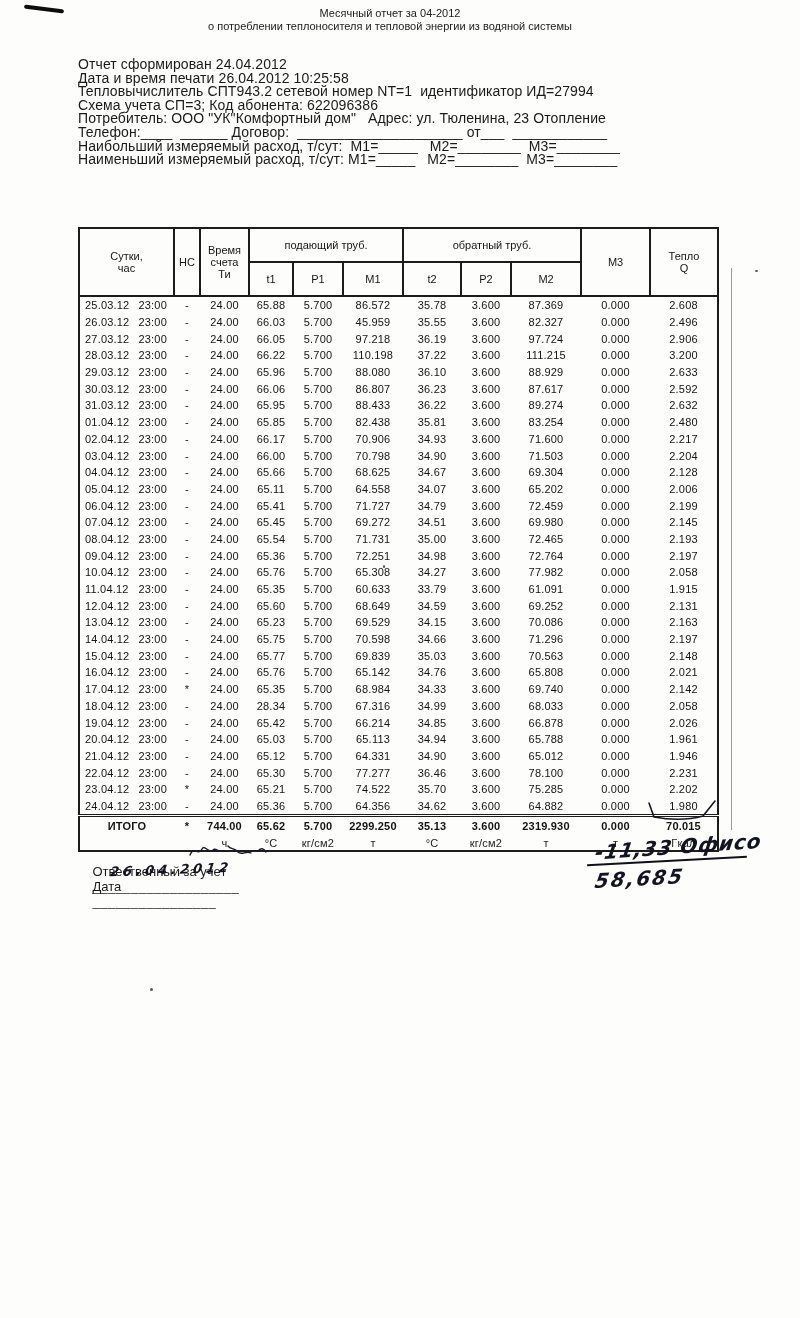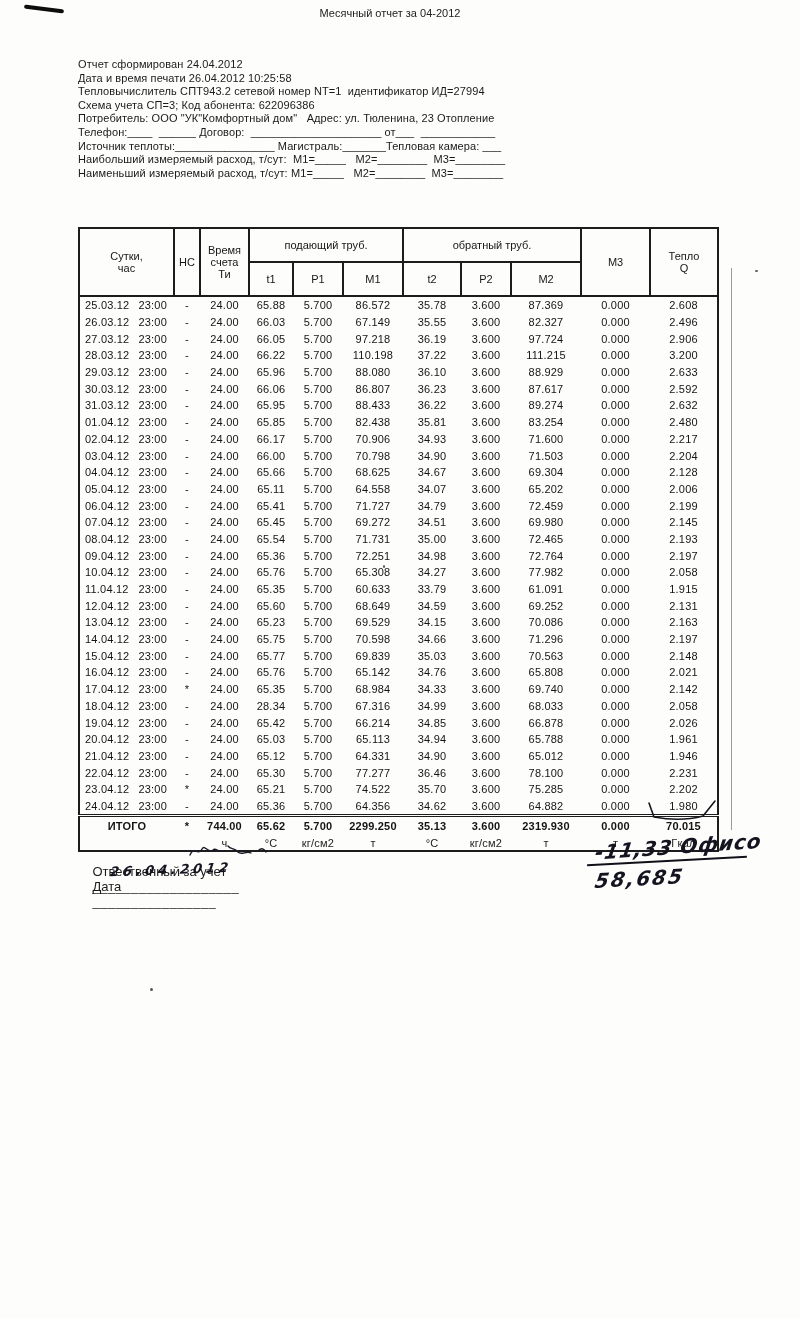--- a/index.html
+++ b/index.html
@@ -8,21 +8,21 @@
     background:#fdfdfc;
     font-family:"Liberation Sans",sans-serif;
     color:#1b1b1b;
     overflow:hidden;
   }
   
   .pen-stroke{position:absolute;left:24px;top:7px;width:40px;height:4px;background:#0d0d0d;border-radius:2px;transform:rotate(7deg);}
   
   .doc-title{position:absolute;top:7px;left:0;width:780px;text-align:center;font-size:11px;line-height:13px;color:#222;}
   
-  .info{position:absolute;left:78px;top:58px;width:660px;font-size:11px;line-height:13.6px;color:#1a1a1a;}
+  .info{position:absolute;left:78px;top:58px;width:660px;font-size:14px;line-height:13.6px;color:#1a1a1a;}
   .info .info-line{white-space:pre;letter-spacing:.1px;}
   
   .tbl-wrap{position:absolute;left:78px;top:227px;}
   table{border-collapse:collapse;table-layout:fixed;width:639px;background:transparent;}
   thead td{
     border:2px solid #1c1c1c;text-align:center;vertical-align:middle;
     font-size:11px;line-height:12px;white-space:pre-line;padding:10px 0;color:#161616;
   }
   tbody td{
     border:none;font-size:11px;height:16.7px;padding:0;text-align:center;
@@ -51,31 +51,31 @@
   .hw-bottom{font-size:20px;transform:rotate(-3deg) skewX(-12deg);letter-spacing:2px;}
   .speck{position:absolute;background:#555;border-radius:50%;}
 </style>
 </head>
 <body>
 
 <div class="pen-stroke"></div>
 
 <div class="doc-title">
   <div>Месячный отчет за  04-2012</div>
+  <div>о потреблении теплоносителя и тепловой энергии из водяной системы</div>
 </div>
 
 <div class="info">
 
 <div class="info-line">Отчет сформирован 24.04.2012</div>
     <div class="info-line">Дата и время печати 26.04.2012 10:25:58</div>
     <div class="info-line">Тепловычислитель СПТ943.2 сетевой номер NT=1  идентификатор ИД=27994</div>
     <div class="info-line">Схема учета СП=3; Код абонента: 622096386</div>
     <div class="info-line">Потребитель: ООО "УК"Комфортный дом"   Адрес: ул. Тюленина, 23 Отопление</div>
     <div class="info-line">Телефон:____  ______ Договор:  _____________________ от___  ____________</div>
-    <div class="info-line">Источник теплоты:________________ Магистраль:_______Тепловая камера: ___</div>
     <div class="info-line">Наибольший измеряемый расход, т/сут:  М1=_____   М2=________  М3=________</div>
     <div class="info-line">Наименьший измеряемый расход, т/сут: М1=_____   М2=________  М3=________</div>
   </div>
 
 <div class="tbl-wrap">
 <table>
   <colgroup>
     <col style="width:95px">
         <col style="width:26px">
         <col style="width:49px">
@@ -136,21 +136,21 @@
         <td class="c-day">
           <span class="day-flex">
             <span>26.03.12</span>
             <span>23:00</span>
           </span>
         </td>
         <td>-</td>
         <td>24.00</td>
         <td>66.03</td>
         <td>5.700</td>
-        <td>67.149</td>
+        <td>45.959</td>
         <td>35.55</td>
         <td>3.600</td>
         <td>82.327</td>
         <td>0.000</td>
         <td>2.496</td>
       </tr>
 
       <tr>
         <td class="c-day">
           <span class="day-flex">

